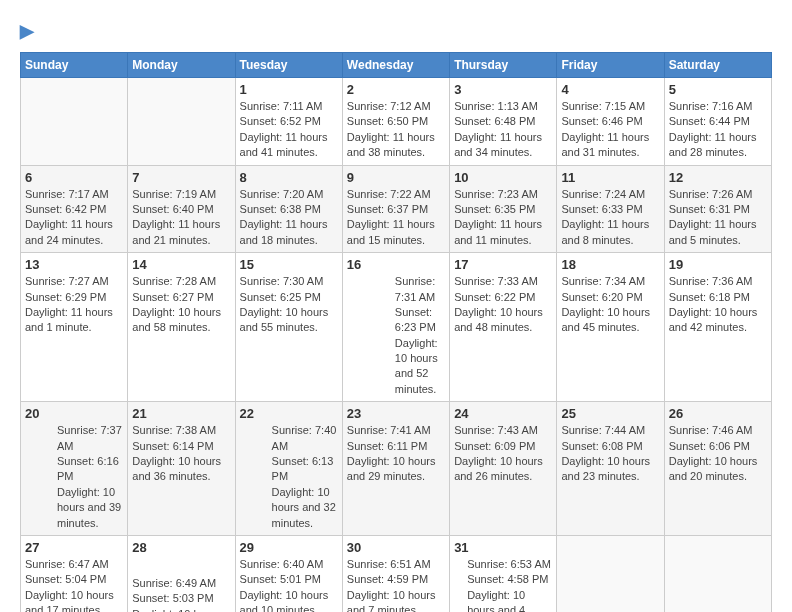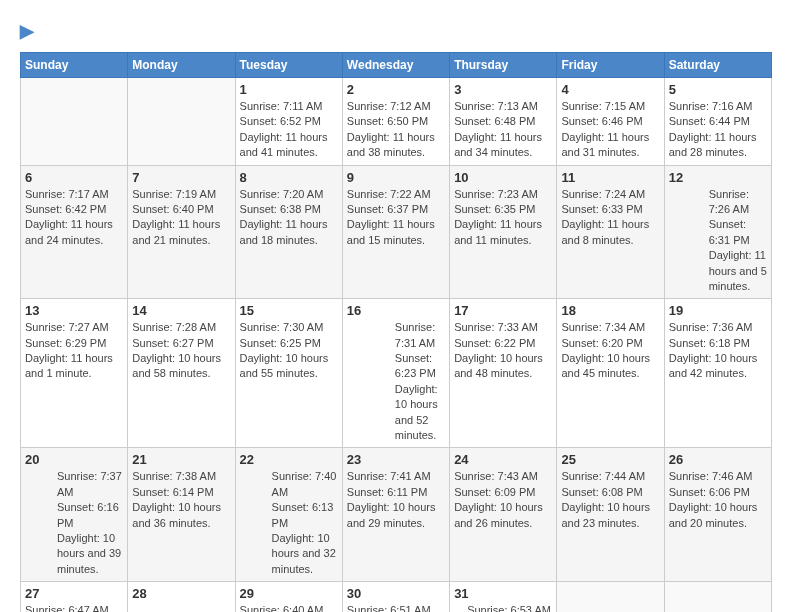--- a/index.html
+++ b/index.html
@@ -122,21 +122,21 @@
 Daylight: 11 hours and 41 minutes.</div>
         </td>
         <td>
           <div class="day-number">2</div>
           <div class="day-info" style="white-space: pre-line;">Sunrise: 7:12 AM
 Sunset: 6:50 PM
 Daylight: 11 hours and 38 minutes.</div>
         </td>
         <td>
           <div class="day-number">3</div>
-          <div class="day-info" style="white-space: pre-line;">Sunrise: 7:13 AM
+          <div class="day-info" style="white-space: pre-line;">Sunrise: 1:13 AM
 Sunset: 6:48 PM
 Daylight: 11 hours and 34 minutes.</div>
         </td>
         <td>
           <div class="day-number">4</div>
           <div class="day-info" style="white-space: pre-line;">Sunrise: 7:15 AM
 Sunset: 6:46 PM
 Daylight: 11 hours and 31 minutes.</div>
         </td>
         <td>
@@ -178,21 +178,21 @@
 Daylight: 11 hours and 11 minutes.</div>
         </td>
         <td>
           <div class="day-number">11</div>
           <div class="day-info" style="white-space: pre-line;">Sunrise: 7:24 AM
 Sunset: 6:33 PM
 Daylight: 11 hours and 8 minutes.</div>
         </td>
         <td>
           <div class="day-number">12</div>
-          <div class="day-info" style="white-space: pre-line; margin-left: 40px;">Sunrise: 7:26 AM
+          <div class="day-info" style="white-space: pre-line;">Sunrise: 7:26 AM
 Sunset: 6:31 PM
 Daylight: 11 hours and 5 minutes.</div>
         </td>
       </tr>
       <tr>
         <td>
           <div class="day-number">13</div>
           <div class="day-info" style="white-space: pre-line;">Sunrise: 7:27 AM
 Sunset: 6:29 PM
 Daylight: 11 hours and 1 minute.</div>

